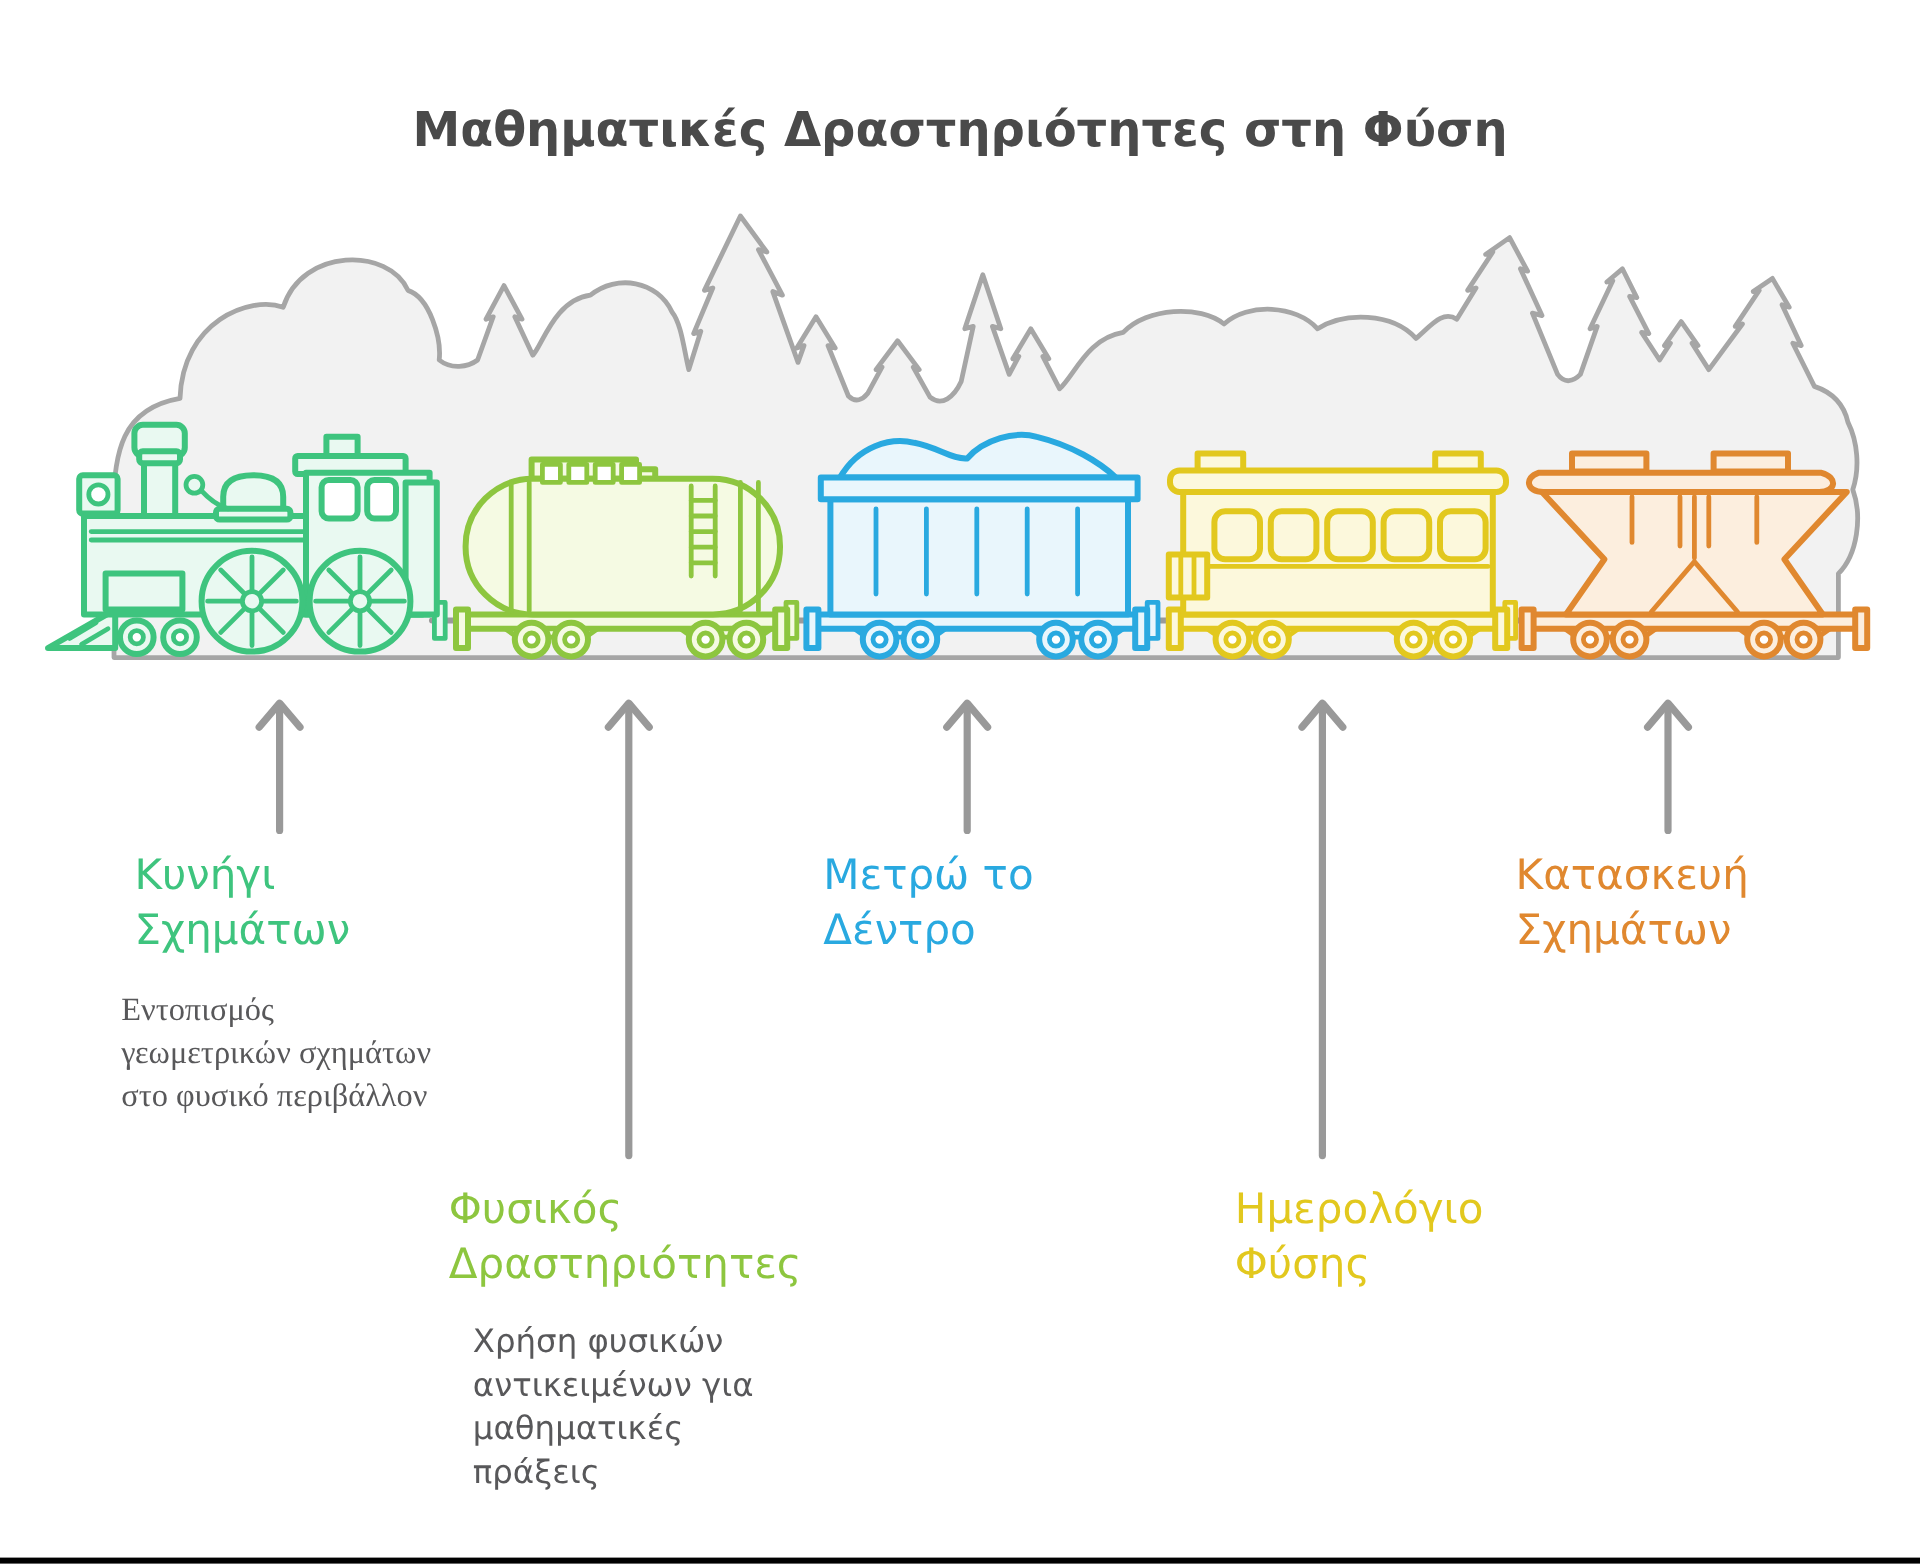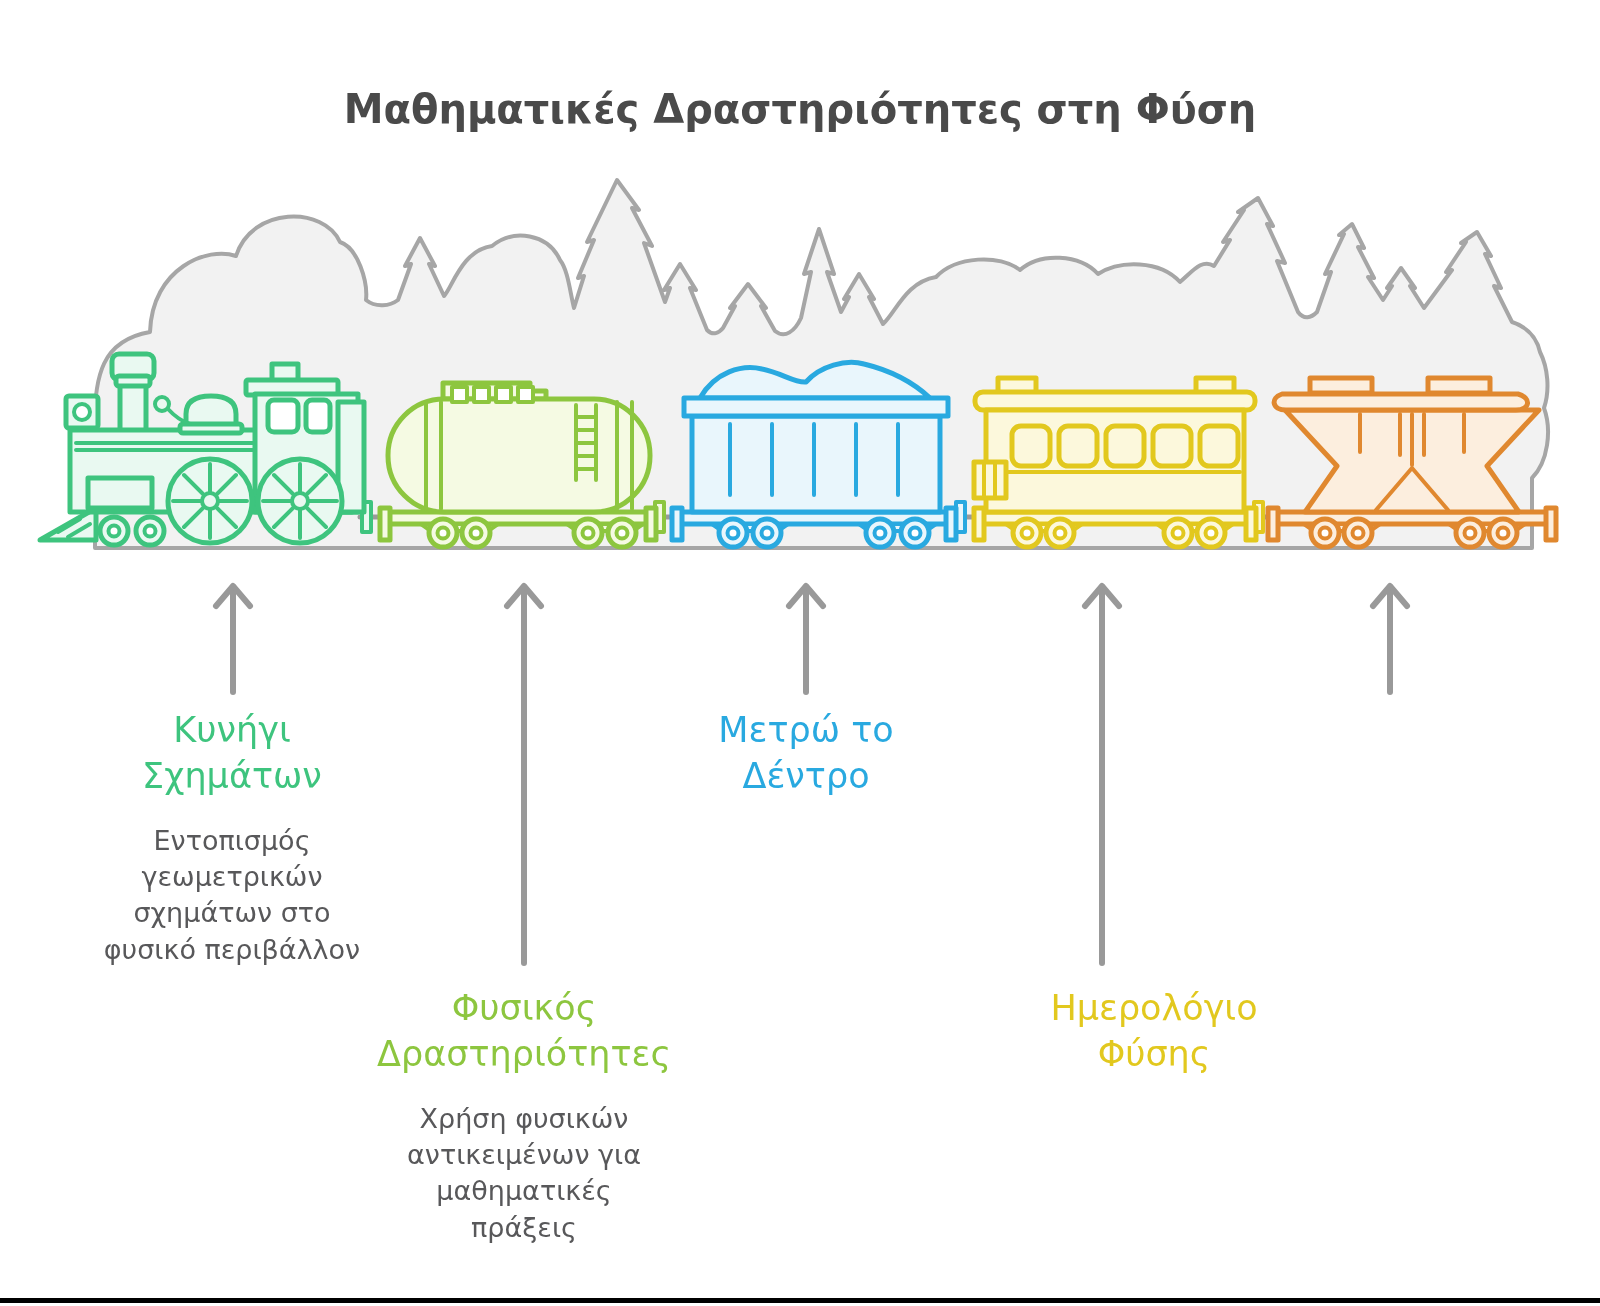--- a/index.html
+++ b/index.html
@@ -17,24 +17,24 @@
   html,body{margin:0;padding:0;background:#ffffff;}
   .canvas{
     position:relative;width:1600px;height:1306px;background:#ffffff;
     font-family:"DejaVu Sans","Liberation Sans",sans-serif;overflow:hidden;
   }
   .page-title{
     position:absolute;top:86px;left:0;width:1600px;text-align:center;
     font-size:40px;font-weight:bold;color:var(--title);margin:0;
   }
   .scene{position:absolute;left:0;top:0;width:1600px;height:1306px;}
-  .activity-label{position:absolute;transform:translateX(-50%);text-align:center;}
+  .activity-label{position:absolute;transform:translateX(-50%);text-align:left;}
   .activity-heading{font-size:35px;line-height:1.3;color:var(--accent,#444);margin:0 auto;}
   .activity-desc{font-size:27px;line-height:1.34;color:var(--body);margin:24px auto 0;}
-  .l1{left:232px;top:708px;} .l1 .activity-heading{width:240px;} .l1 .activity-desc{width:262px;}
+  .l1{left:232px;top:708px;} .l1 .activity-heading{width:240px;} .l1 .activity-desc{width:262px;font-family:Liberation Serif, serif;}
   .l2{left:524px;top:986px;} .l2 .activity-heading{width:300px;} .l2 .activity-desc{width:260px;}
   .l3{left:806px;top:708px;} .l3 .activity-heading{width:240px;} .l3 .activity-desc{width:280px;}
   .l4{left:1154px;top:986px;} .l4 .activity-heading{width:250px;} .l4 .activity-desc{width:240px;}
   .l5{left:1388px;top:708px;} .l5 .activity-heading{width:250px;} .l5 .activity-desc{width:250px;}
   .bottom-bar{position:absolute;left:0;top:1298px;width:1600px;height:5px;background:#000;}
 </style>
 </head>
 <body>
 
 <div class="canvas">
@@ -262,16 +262,17 @@
     <div class="activity-heading">Φυσικός Δραστηριότητες</div>
     <div class="activity-desc">Χρήση φυσικών αντικειμένων για μαθηματικές πράξεις</div>
   </div>
   <div class="activity-label l3" style="--accent: #29a9e0;">
     <div class="activity-heading">Μετρώ το Δέντρο</div>
   </div>
   <div class="activity-label l4" style="--accent: #e2c81e;">
     <div class="activity-heading">Ημερολόγιο Φύσης</div>
   </div>
   <div class="activity-label l5" style="--accent: #e0882f;">
+    <div class="activity-heading">Κατασκευή Σχημάτων</div>
   </div>
 
   <div class="bottom-bar"></div>
 </div>
 
 </body></html>

